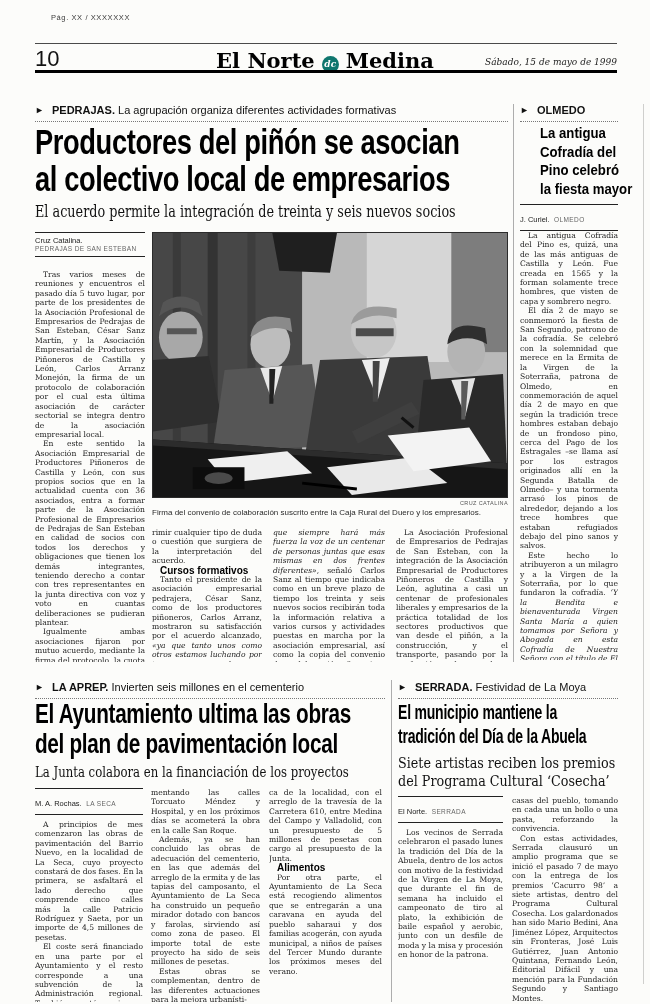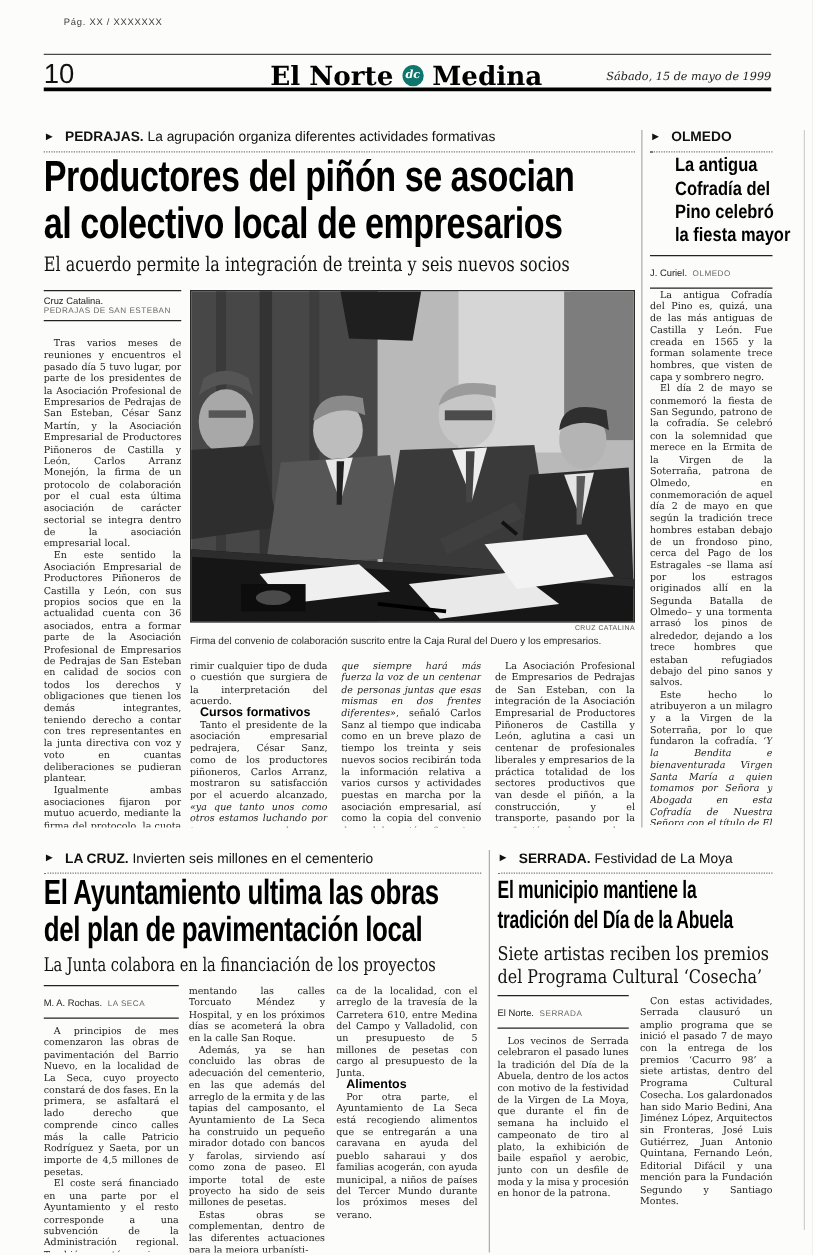--- a/index.html
+++ b/index.html
@@ -4,21 +4,21 @@
 <style>
   html,body{margin:0;padding:0;background:#e8e8e6;}
   .page{position:relative;width:650px;height:1004px;margin:0 auto;background:#fcfcfa;
         font-family:"DejaVu Serif",serif;color:#161616;overflow:hidden;}
   .abs{position:absolute;}
   
   #slug{left:35px;top:13px;font-family:"Liberation Sans",sans-serif;font-size:7.5px;color:#3c3c3c;letter-spacing:.6px;padding-left:16px;}
   #rule-top{left:35px;top:43px;width:582px;height:1px;background:#4a4a4a;}
   #pagenum{left:35px;top:46px;font-family:"Liberation Sans",sans-serif;font-size:22px;color:#111;}
   #masthead{left:0;top:48px;width:650px;text-align:center;font-weight:bold;font-size:21px;color:#000;}
-  #masthead .inner{display:inline-flex;align-items:center;gap:7px;}
+  #masthead .inner{display:inline-flex;align-items:flex-end;gap:7px;}
   .nlogo{display:inline-block;width:17px;height:17px;border-radius:50%;background:#0f766e;color:#fff;
          font-style:italic;font-size:9px;line-height:17px;text-align:center;font-family:"DejaVu Serif",serif;}
   #date{right:33px;top:57px;font-style:italic;font-size:9px;color:#222;}
   #rule-bottom{left:35px;top:70px;width:582px;height:3px;background:#000;}
   
   .kicker{font-family:"Liberation Sans",sans-serif;font-size:11px;color:#111;
           border-bottom:1px dotted #777;padding-bottom:5px;white-space:nowrap;overflow:hidden;}
   .kicker .arrow{font-size:9px;margin-right:5px;position:relative;top:-1px;}
   .kicker .town{font-weight:bold;}
   
@@ -198,21 +198,21 @@
     <span class="bplace">OLMEDO</span>
   </div>
   <div class="abs bodycol" id="olm-body">
     <p>La antigua Cofradía del Pino es, quizá, una de las más antiguas de Castilla y León. Fue creada en 1565 y la forman solamente trece hombres, que visten de capa y sombrero negro.</p>
     <p>El día 2 de mayo se conmemoró la fiesta de San Segundo, patrono de la cofradía. Se celebró con la solemnidad que merece en la Ermita de la Virgen de la Soterraña, patrona de Olmedo, en conmemoración de aquel día 2 de mayo en que según la tradición trece hombres estaban debajo de un frondoso pino, cerca del Pago de los Estragales –se llama así por los estragos originados allí en la Segunda Batalla de Olmedo– y una tormenta arrasó los pinos de alrededor, dejando a los trece hombres que estaban refugiados debajo del pino sanos y salvos.</p>
     <p><span>Este hecho lo atribuyeron a un milagro y a la Virgen de la Soterraña, por lo que fundaron la cofradía. </span><span class="it">‘Y la Bendita e bienaventurada Virgen Santa María a quien tomamos por Señora y Abogada en esta Cofradía de Nuestra Señora con el título de El Pino, cuya fiesta queremos Honrar y celebrar cada año un día del día de San Segundo, Obispo de Ávila, nueve el día 2 de mayo de cada año, por siempre jamás’</span></p>
   </div>
 
   <div class="abs kicker" id="sec-kicker">
     <span class="arrow">►</span>
-    <span class="town">LA CRUZ.</span>
+    <span class="town">LA APREP.</span>
     <span>Invierten seis millones en el cementerio</span>
   </div>
   <div class="abs headline" id="sec-headline">
     <div class="line" style="transform:scaleX(.74);">El Ayuntamiento ultima las obras</div>
     <div class="line" style="transform:scaleX(.74);">del plan de pavimentación local</div>
   </div>
   <div class="abs subhead" id="sec-subhead">
     <div class="line" style="transform:scaleX(.78);">La Junta colabora en la financiación de los proyectos</div>
   </div>
   <div class="abs byline" id="sec-byline">
@@ -248,16 +248,17 @@
     <div class="line" style="transform:scaleX(.85);">del Programa Cultural ‘Cosecha’</div>
   </div>
   <div class="abs byline" id="ser-byline">
     <span class="bname">El Norte.</span>
     <span class="bplace">SERRADA</span>
   </div>
   <div class="abs bodycol" id="ser-col1">
     <p>Los vecinos de Serrada celebraron el pasado lunes la tradición del Día de la Abuela, dentro de los actos con motivo de la festividad de la Virgen de La Moya, que durante el fin de semana ha incluido el campeonato de tiro al plato, la exhibición de baile español y aerobic, junto con un desfile de moda y la misa y procesión en honor de la patrona.</p>
   </div>
   <div class="abs bodycol" id="ser-col2">
+    <p class="noindent">casas del pueblo, tomando en cada una un bollo o una pasta, reforzando la convivencia.</p>
     <p>Con estas actividades, Serrada clausuró un amplio programa que se inició el pasado 7 de mayo con la entrega de los premios ‘Cacurro 98’ a siete artistas, dentro del Programa Cultural Cosecha. Los galardonados han sido Mario Bedini, Ana Jiménez López, Arquitectos sin Fronteras, José Luis Gutiérrez, Juan Antonio Quintana, Fernando León, Editorial Difácil y una mención para la Fundación Segundo y Santiago Montes.</p>
   </div>
 
 </div>
 
 </body></html>

